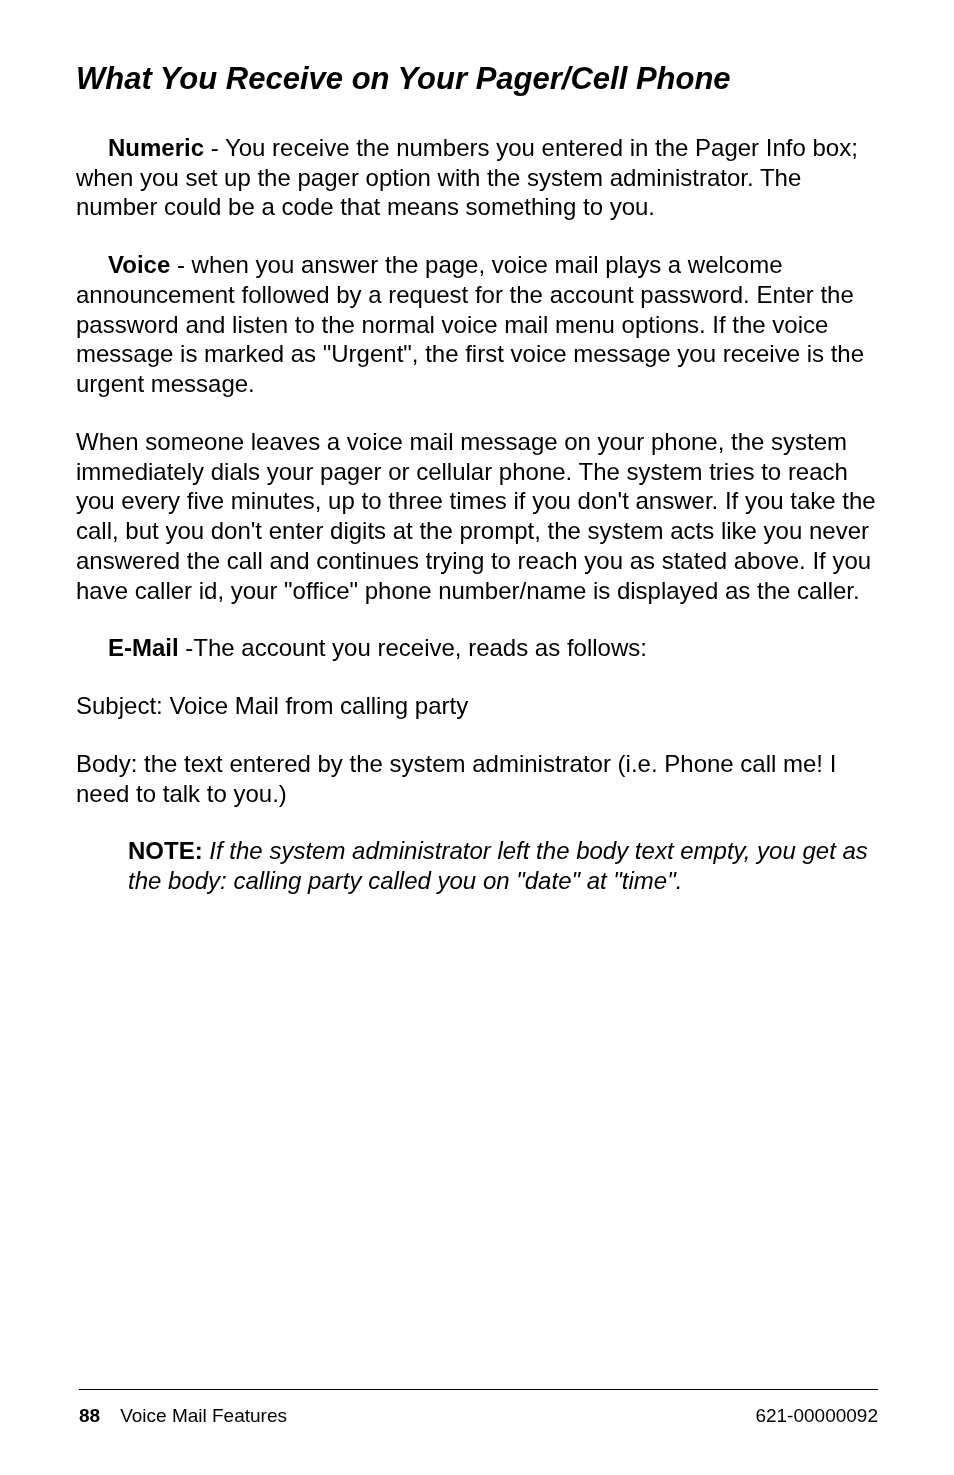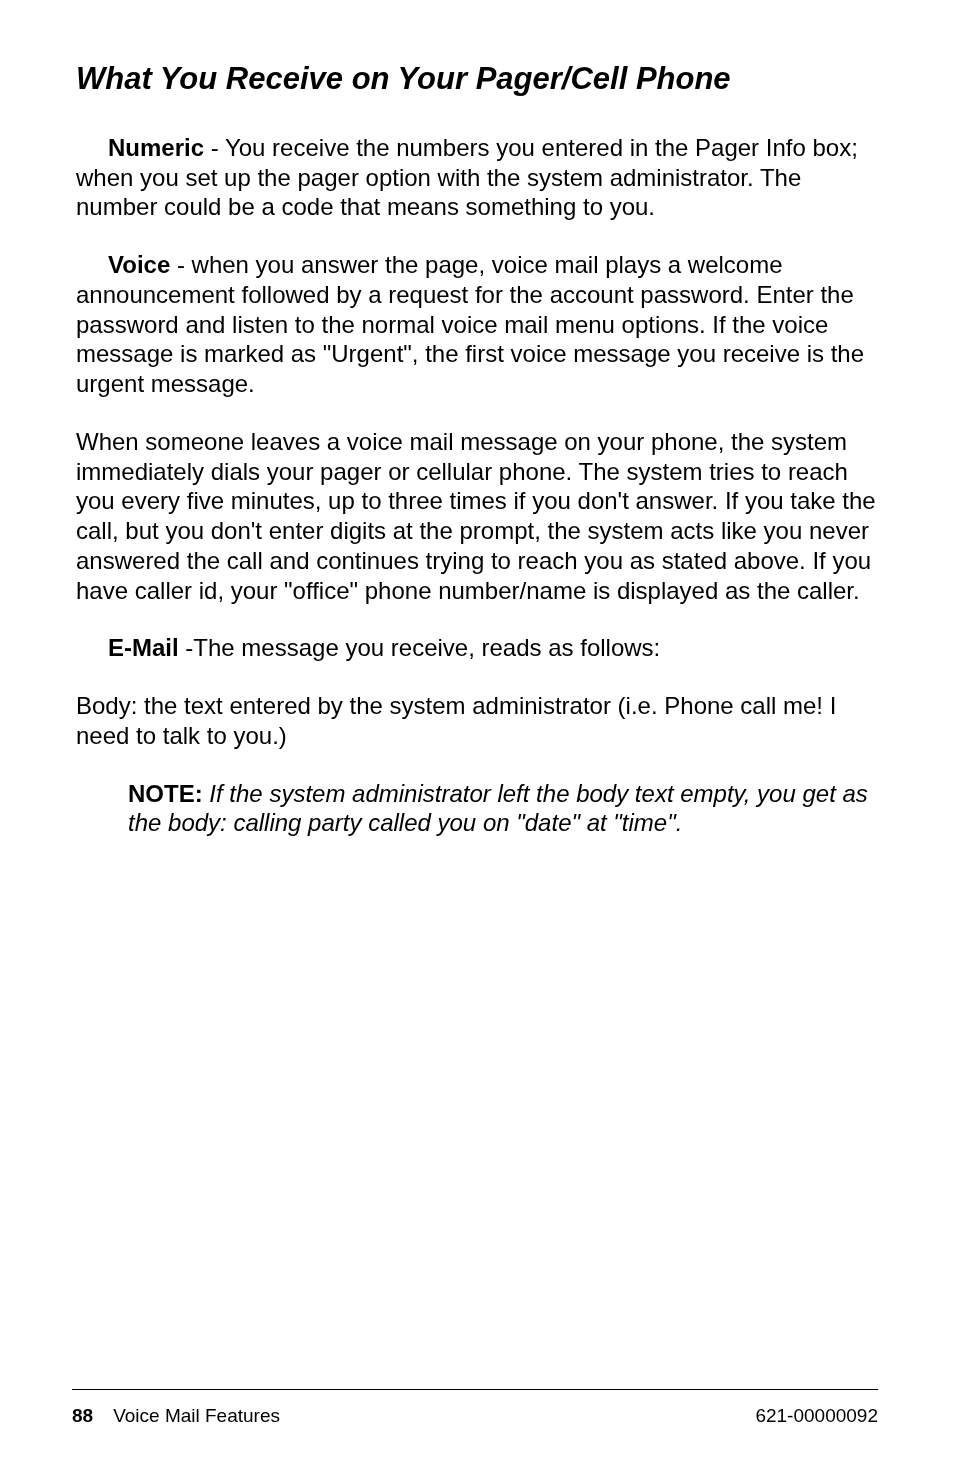--- a/index.html
+++ b/index.html
@@ -46,21 +46,21 @@
   }
   .note-label {
     font-weight: bold;
   }
   .note-text {
     font-style: italic;
   }
   .footer {
     position: absolute;
     bottom: 46px;
-    left: 72px;
+    left: 79px;
     right: 76px;
     border-top: 1.5px solid #000;
     padding-top: 14px;
     display: flex;
     justify-content: space-between;
     font-size: 19px;
     line-height: 1.3;
   }
   .footer-left {
     display: flex;
@@ -89,23 +89,24 @@
     <b>Numeric</b><span> - You receive the numbers you entered in the Pager Info box; when you set up the pager option with the system administrator. The number could be a code that means something to you.</span>
   </p>
 
   <p>
     <b>Voice</b><span> - when you answer the page, voice mail plays a welcome announcement followed by a request for the account password. Enter the password and listen to the normal voice mail menu options. If the voice message is marked as "Urgent", the first voice message you receive is the urgent message.</span>
   </p>
 
   <p>When someone leaves a voice mail message on your phone, the system immediately dials your pager or cellular phone. The system tries to reach you every five minutes, up to three times if you don't answer. If you take the call, but you don't enter digits at the prompt, the system acts like you never answered the call and continues trying to reach you as stated above. If you have caller id, your "office" phone number/name is displayed as the caller.</p>
 
   <p>
-    <b>E-Mail</b><span> -The message you receive, reads as follows:</span>
+    <b>E-Mail</b><span> -The account you receive, reads as follows:</span>
   </p>
 
+  <p>Subject: Voice Mail from calling party</p>
 
   <p>Body: the text entered by the system administrator (i.e. Phone call me! I need to talk to you.)</p>
 
   <div class="note-block">
     <span class="note-label">NOTE:</span><span class="note-text"> If the system administrator left the body text empty, you get as the body: calling party called you on "date" at "time".</span>
   </div>
 
 
 
 </div>

